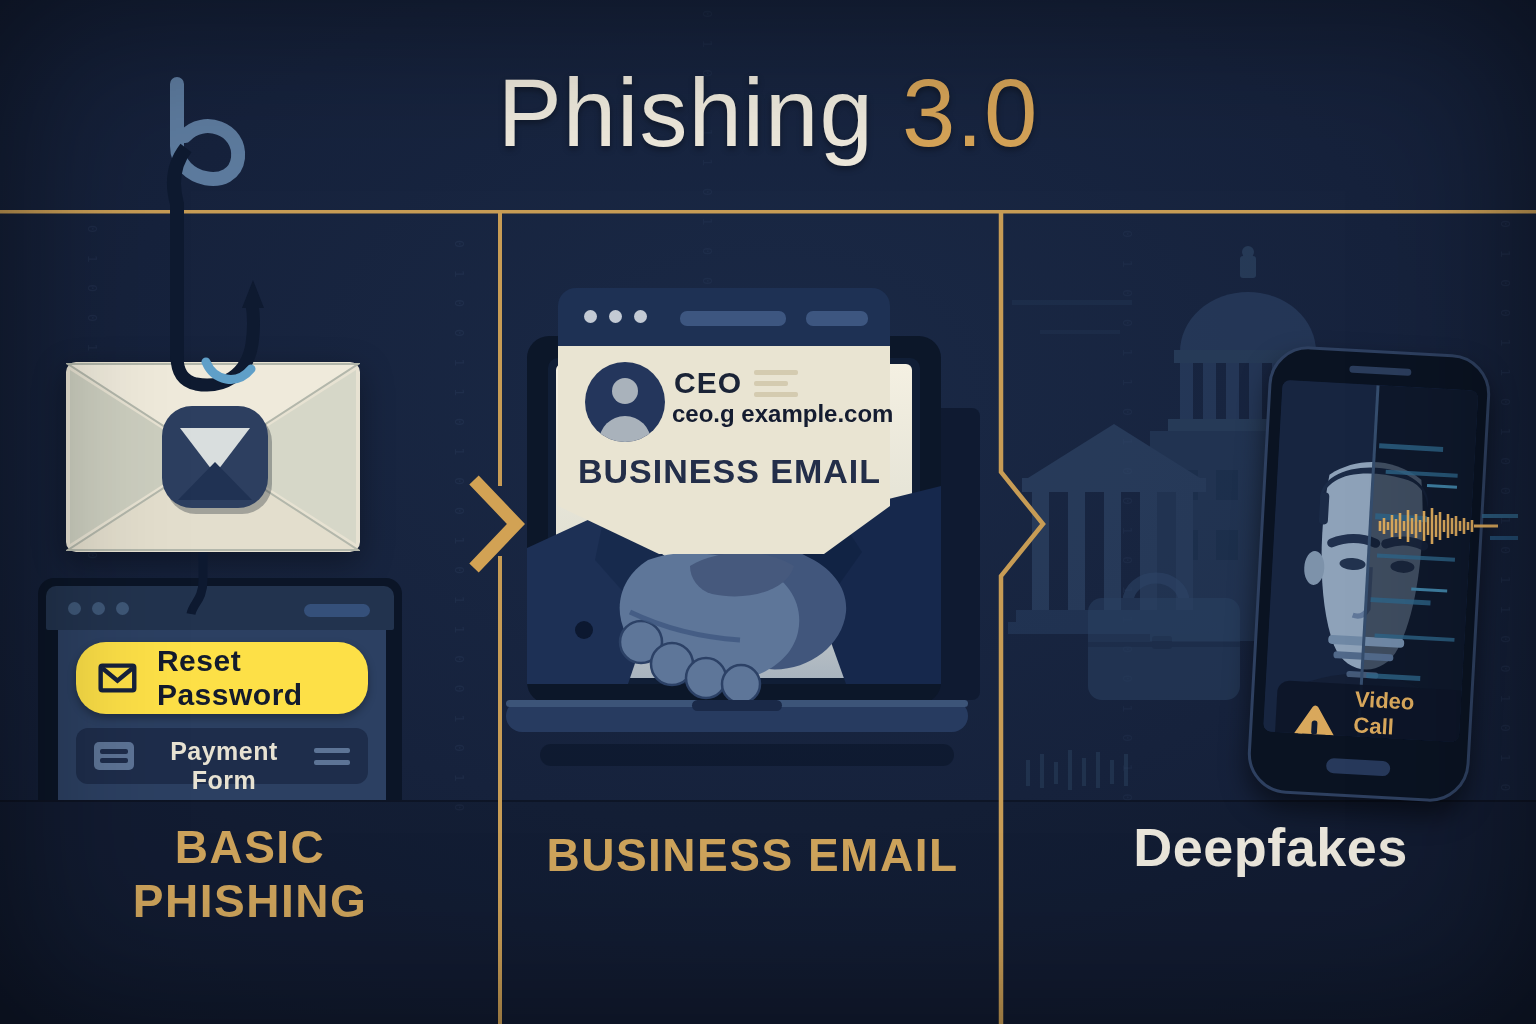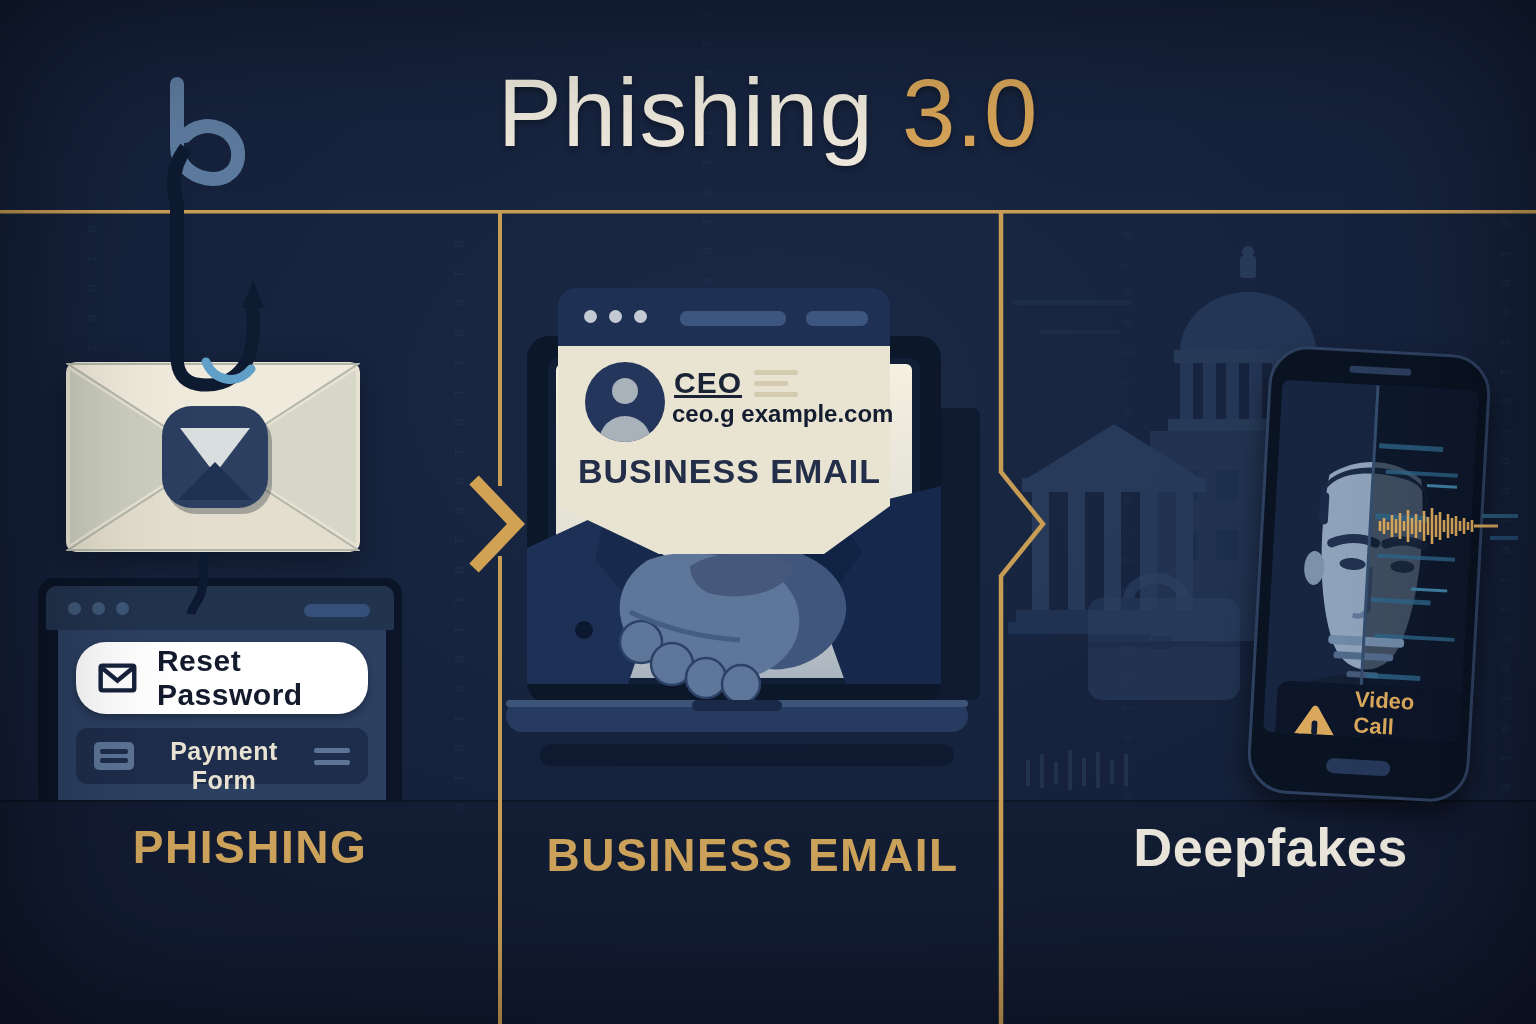--- a/index.html
+++ b/index.html
@@ -19,38 +19,38 @@
   
   .envelope{position:absolute;left:66px;top:362px;width:294px;height:190px;filter:drop-shadow(0 10px 16px rgba(0,0,0,.35));}
   .browser1{position:absolute;left:38px;top:578px;width:364px;height:222px;background:#0b1527;border-radius:16px 16px 0 0;}
   .b1-header{position:absolute;left:8px;right:8px;top:8px;height:44px;background:#22334e;border-radius:10px 10px 2px 2px;}
   .dots{position:absolute;display:flex;gap:11px;}
   .dots i{display:block;border-radius:50%;}
   .b1-header .dots{left:22px;top:16px;}
   .b1-header .dots i{width:13px;height:13px;background:#3f5878;}
   .b1-pill{position:absolute;right:24px;top:18px;width:66px;height:13px;border-radius:7px;background:#35507a;}
   .b1-content{position:absolute;left:20px;right:16px;top:52px;bottom:0;background:#2c4062;}
-  .reset-btn{position:absolute;left:18px;right:18px;top:12px;height:72px;background:#ffffff;border-radius:30px;
+  .reset-btn{position:absolute;left:18px;right:18px;top:12px;height:72px;background:#fde047;border-radius:30px;
     display:flex;align-items:center;gap:20px;padding-left:22px;box-sizing:border-box;box-shadow:0 4px 8px rgba(0,0,0,.3);}
   .reset-btn .lbl{font-size:30px;font-weight:800;color:#131b2d;letter-spacing:.5px;}
   .payment-row{position:absolute;left:18px;right:18px;top:98px;height:56px;background:#1e2d4b;border-radius:12px;
     display:flex;align-items:center;padding:0 18px;box-sizing:border-box;gap:16px;}
   .payment-row .lbl{flex:1;text-align:center;font-size:25px;font-weight:700;color:#e7e2d2;letter-spacing:.5px;margin-top:19px;}
   .burger{display:flex;flex-direction:column;gap:7px;}
   .burger i{display:block;width:36px;height:5px;border-radius:2px;background:#5d7496;}
   
   .b2-header{position:absolute;left:558px;top:288px;width:332px;height:58px;background:#1e3154;border-radius:18px 18px 0 0;}
   .b2-header .dots{left:26px;top:22px;gap:12px;}
   .b2-header .dots i{width:13px;height:13px;background:#c3cad4;}
   .b2-pill1{position:absolute;left:122px;top:23px;width:106px;height:15px;border-radius:7px;background:#3d5680;}
   .b2-pill2{position:absolute;right:22px;top:23px;width:62px;height:15px;border-radius:7px;background:#3d5680;}
   .avatar{position:absolute;left:585px;top:362px;width:80px;height:80px;border-radius:50%;background:#24365c;overflow:hidden;}
   .avatar .head{position:absolute;left:27px;top:16px;width:26px;height:26px;border-radius:50%;background:#a9b2bb;}
   .avatar .body{position:absolute;left:14px;bottom:-6px;width:52px;height:32px;border-radius:26px 26px 0 0;background:#a9b2bb;}
-  .sender-name{position:absolute;left:674px;top:366px;font-size:30px;font-weight:800;color:#1a2336;letter-spacing:1px;text-decoration:underline;}
+  .sender-name{position:absolute;left:674px;top:366px;font-size:30px;font-weight:800;color:#1a2336;letter-spacing:1px;}
   .menu-lines{position:absolute;left:754px;top:370px;display:flex;flex-direction:column;gap:6px;opacity:.8;}
   .menu-lines i{display:block;height:5px;border-radius:2px;background:#cfc5a8;}
   .menu-lines i:nth-child(1){width:44px;}.menu-lines i:nth-child(2){width:34px;}.menu-lines i:nth-child(3){width:44px;}
   .sender-addr{position:absolute;left:672px;top:400px;font-size:24px;font-weight:700;color:#141c30;}
   .headline{position:absolute;left:578px;top:452px;font-size:34px;font-weight:800;color:#232e49;letter-spacing:1px;}
   
   .phone{position:absolute;left:1258px;top:350px;width:222px;height:448px;background:#0a1322;border:3px solid #2e4060;
     border-radius:40px;transform:rotate(3.2deg);box-sizing:border-box;box-shadow:0 14px 26px rgba(0,0,0,.5);}
   .speaker{position:absolute;left:50%;top:14px;transform:translateX(-50%);width:62px;height:7px;border-radius:4px;background:#2b3d5c;}
   .screen{position:absolute;left:11px;top:32px;width:196px;height:352px;border-radius:8px;overflow:hidden;background:#172540;}
@@ -302,20 +302,21 @@
   </div>
 
   <svg style="left:1378px;top:498px;" width="145" height="60" viewBox="0 0 145 60">
     <path d="M2 23 V33 M6 20 V36 M10 24 V32 M14 17 V39 M18 21 V35 M22 15 V41 M26 23 V33 M30 12 V44 M34 20 V36 M38 16 V40 M42 22 V34 M46 13 V43 M50 19 V37 M54 10 V46 M58 17 V39 M62 14 V42 M66 22 V34 M70 16 V40 M74 20 V36 M78 18 V38 M82 23 V33 M86 20 V36 M90 24 V32 M94 22 V34" stroke="#d9a85c" stroke-width="2.6" fill="none"></path>
     <rect x="96" y="26.5" width="24" height="3" fill="#d9a85c"></rect>
     <rect x="104" y="16" width="36" height="4" fill="#2f6488" opacity=".85"></rect>
     <rect x="112" y="38" width="28" height="4" fill="#24527a" opacity=".85"></rect>
   </svg>
 
   <div class="caption cap1">
+    <div>BASIC</div>
     <div>PHISHING</div>
   </div>
   <div class="caption cap2">
     <div>BUSINESS EMAIL</div>
   </div>
   <div class="caption cap3">
     <div class="line1">Deepfakes</div>
   </div>
 
 </div>

